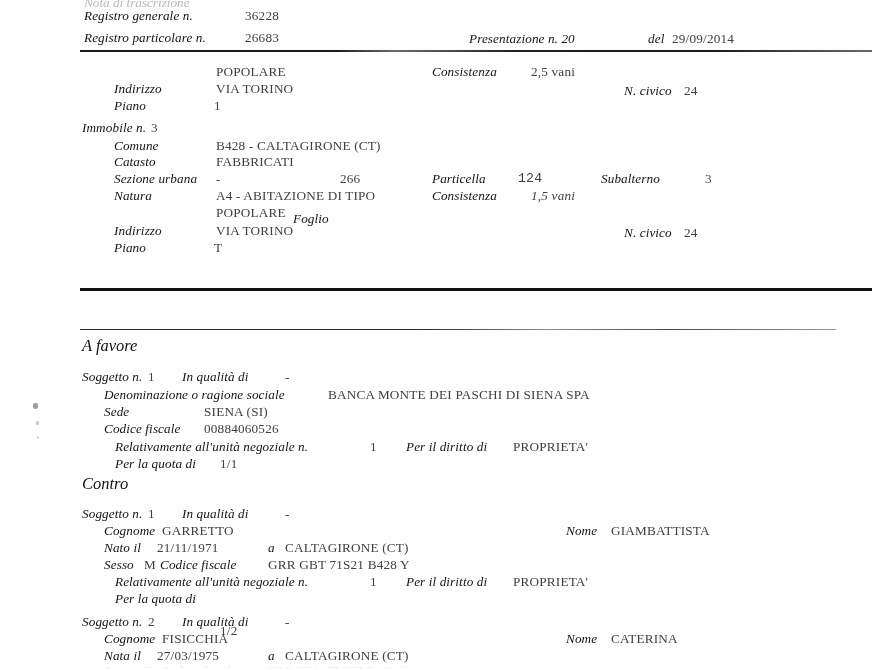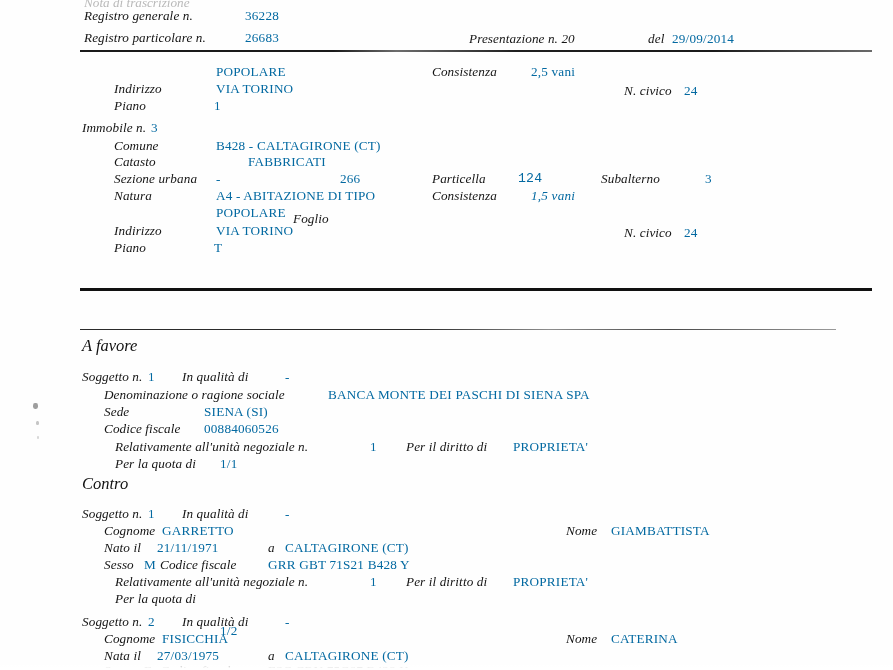--- a/index.html
+++ b/index.html
@@ -30,21 +30,21 @@
     line-height: 1.05;
     font-size: 13.2px;
     letter-spacing: 0.1px;
   }
   .lbl {           
     font-style: italic;
     color: #141414;
   }
   .val {           
     font-style: normal;
-    color: #0369a1;
+    color: #404040;
     letter-spacing: 0.2px;
   }
   .sec-title {
     position: absolute;
     font-style: normal;
     font-size: 23px;
     letter-spacing: 0.2px;
     color: #0d0d0d;
   }
   .sub-title {
@@ -122,21 +122,21 @@
   <div class="t lbl" style="left:114px; top:99px;">Piano</div>
   <div class="t val" style="left:214px; top:99px;">1</div>
 
   <div class="t lbl" style="left:82px; top:121px;">Immobile n.</div>
   <div class="t val" style="left:151px; top:121px;">3</div>
 
   <div class="t lbl" style="left:114px; top:139px;">Comune</div>
   <div class="t val" style="left:216px; top:139px;">B428 - CALTAGIRONE (CT)</div>
 
   <div class="t lbl" style="left:114px; top:155px;">Catasto</div>
-  <div class="t val" style="left:216px; top:155px;margin-left:32px;">FABBRICATI</div>
+  <div class="t val" style="left:216px; top:155px;">FABBRICATI</div>
 
   <div class="t lbl" style="left:114px; top:172px;">Sezione urbana</div>
   <div class="t val" style="left:216px; top:172px;">-</div>
   <div class="t lbl" style="left:293px; top:172px;margin-top:40px;">Foglio</div>
   <div class="t val" style="left:340px; top:172px;">266</div>
   <div class="t lbl" style="left:432px; top:172px;">Particella</div>
   <div class="t val" style="left:518px; top:172px;font-family:Liberation Mono, monospace;">124</div>
   <div class="t lbl" style="left:601px; top:172px;">Subalterno</div>
   <div class="t val" style="left:705px; top:172px;">3</div>
 

